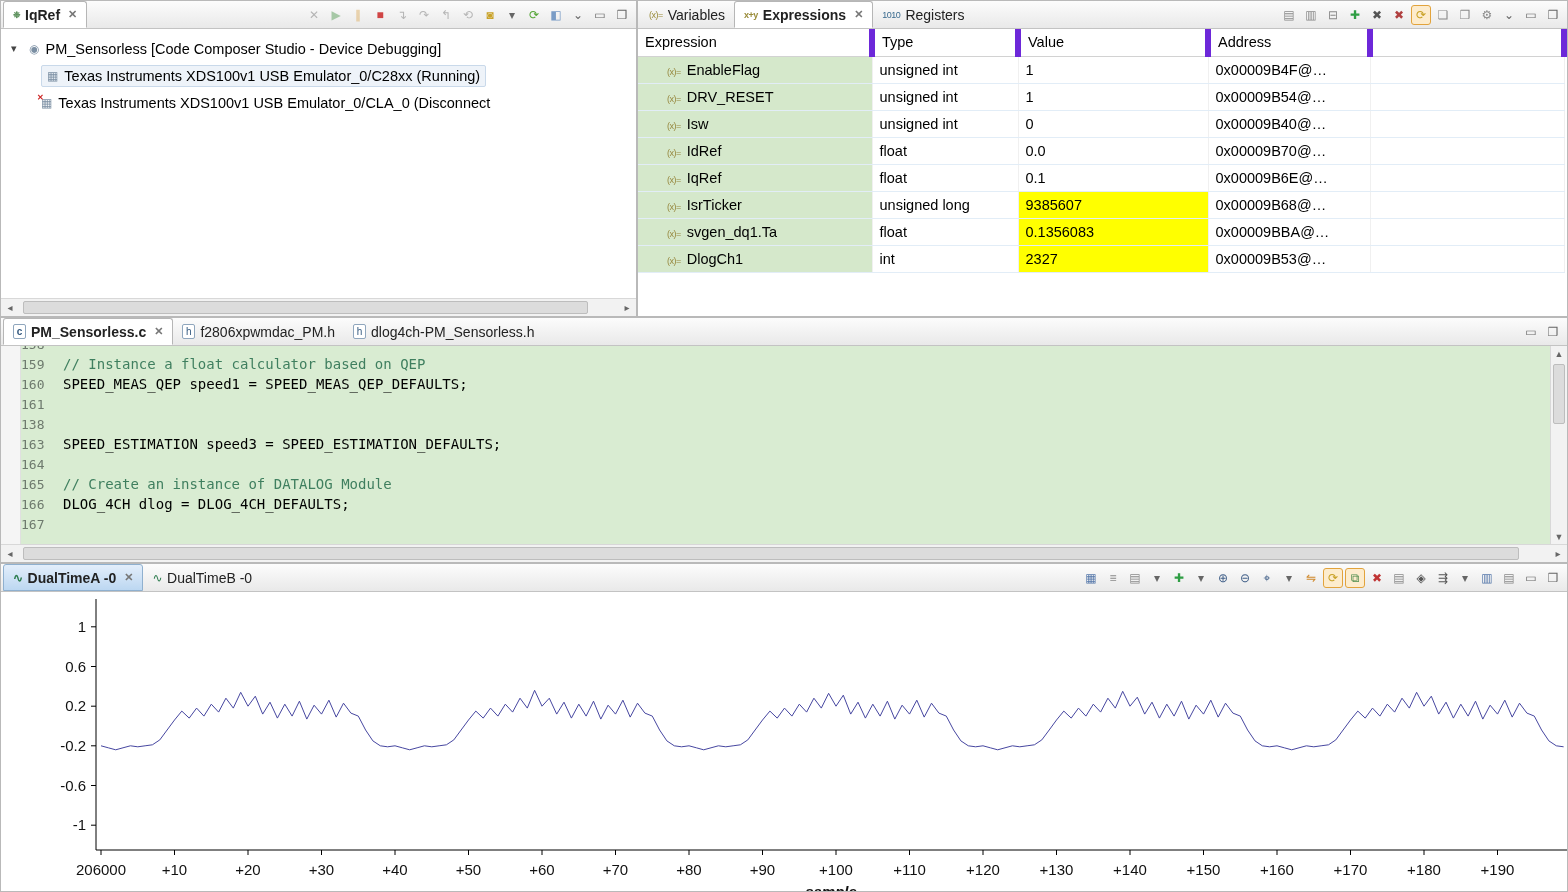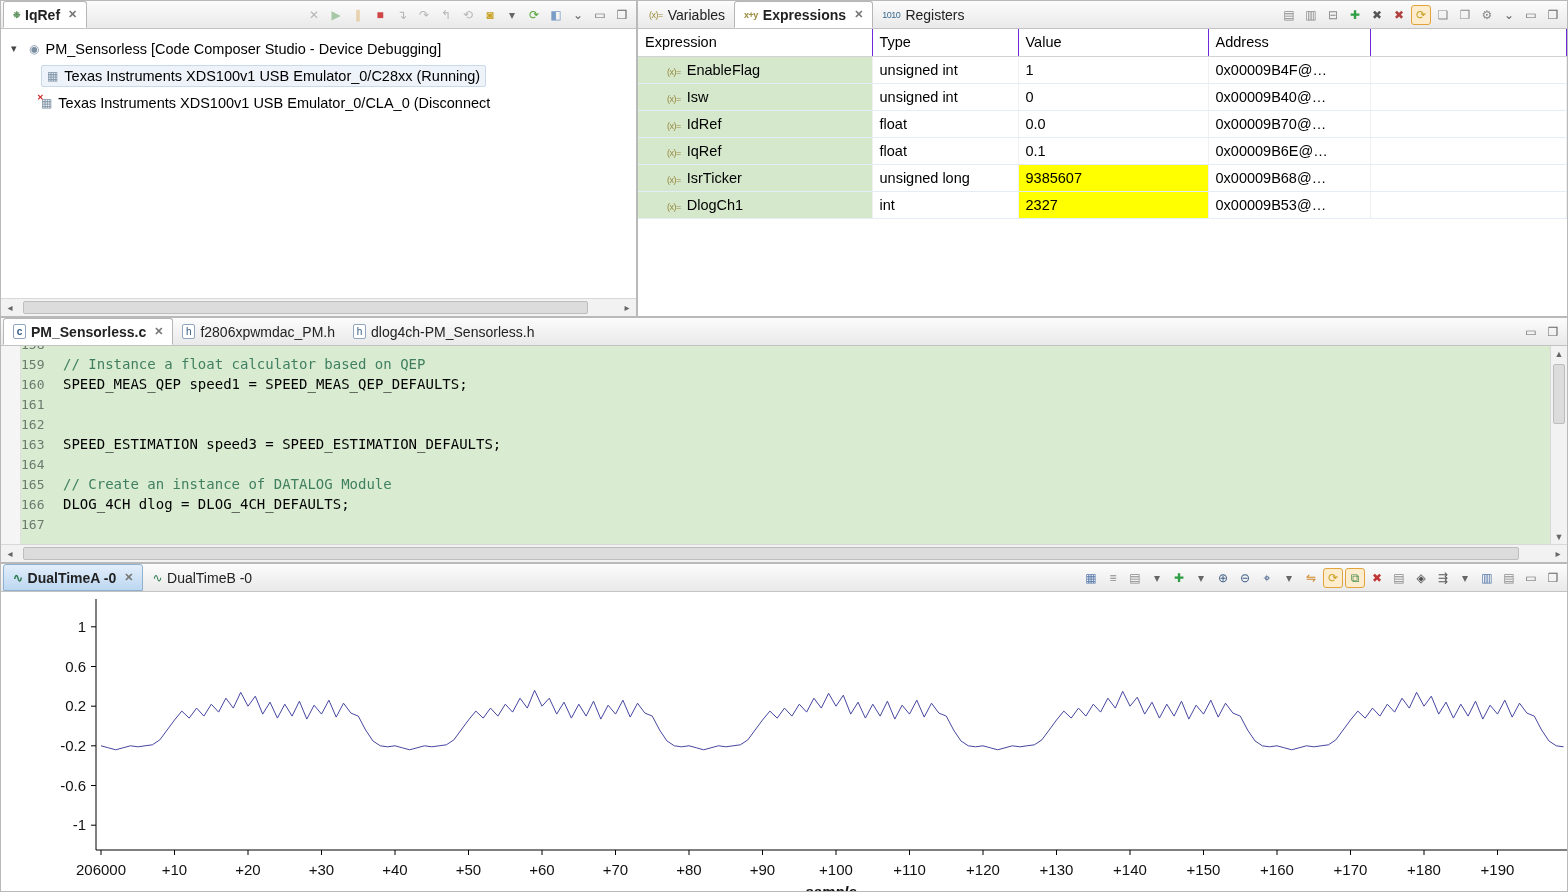--- a/index.html
+++ b/index.html
@@ -38,21 +38,21 @@
   .node-icon { position:relative; color:#7b8fa3; font-size:12px; }
   .node-icon.disc::after { content:'✕'; position:absolute; left:-4px; top:-3px; color:#c22; font-size:8px; font-weight:bold; }
   .tree-row.selected > .sel-wrap { background:#eef3f9; border:1px solid #c9d9ea; border-radius:2px; padding:2px 5px; display:flex; gap:6px; align-items:center; }
   .hscroll { position:absolute; left:0; right:0; bottom:0; height:18px; background:#f2f2f2; border-top:1px solid #d8d8d8; display:flex; align-items:center; }
   .hscroll .arr { width:18px; text-align:center; color:#666; font-size:10px; }
   .hscroll .track { flex:1; position:relative; height:100%; }
   .hscroll .thumb { position:absolute; top:2px; bottom:2px; left:4px; right:30px; background:#dcdcdc; border:1px solid #bdbdbd; border-radius:2px; }
 
   
   .expr-table { border-collapse:collapse; width:100%; font-size:14.5px; table-layout:fixed; }
-  .expr-table th { font-weight:normal; text-align:left; padding:4px 7px; border-bottom:1px solid #d2d2d2; border-right:1px solid #6d28d9; background:#fff; height:27px; }
+  .expr-table th { font-weight:normal; text-align:left; padding:4px 7px; border-bottom:1px solid #d2d2d2; border-right:6px solid #6d28d9; background:#fff; height:27px; }
   .expr-table td { padding:3px 7px; height:27px; border-bottom:1px solid #e2edf7; border-right:1px solid #f0f0f0; white-space:nowrap; overflow:hidden; }
   td.c-expr { background:#d5e8cb;padding-left:29px; }
   td.c-val.yellow { background:#ffff00; }
   .expr-ic { font-size:9px; color:#97883f; margin-right:6px; letter-spacing:-0.5px; }
   .add-ic { color:#2f9e44; font-weight:bold; margin-right:6px; font-size:12px; }
   .add-label { font-style:italic; color:#222; }
 
   
   .code-wrap { position:absolute; left:0; top:28px; right:17px; bottom:17px; background:#d9ecd2; overflow:hidden; }
   .ruler { position:absolute; left:0; top:0; bottom:0; width:20px; background:#f5f5f5; border-right:1px solid #e0e0e0; }
@@ -182,20 +182,27 @@
         </thead>
       <tbody>
           <tr>
             <td class="c-expr"><span class="expr-ic">(x)=</span><span>EnableFlag</span></td>
             <td class="c-type">unsigned int</td>
             <td class="c-val">1</td>
             <td class="c-addr">0x00009B4F@…</td>
             <td></td>
           </tr>
           <tr>
+            <td class="c-expr"><span class="expr-ic">(x)=</span><span>DRV_RESET</span></td>
+            <td class="c-type">unsigned int</td>
+            <td class="c-val">1</td>
+            <td class="c-addr">0x00009B54@…</td>
+            <td></td>
+          </tr>
+          <tr>
             <td class="c-expr"><span class="expr-ic">(x)=</span><span>Isw</span></td>
             <td class="c-type">unsigned int</td>
             <td class="c-val">0</td>
             <td class="c-addr">0x00009B40@…</td>
             <td></td>
           </tr>
           <tr>
             <td class="c-expr"><span class="expr-ic">(x)=</span><span>IdRef</span></td>
             <td class="c-type">float</td>
             <td class="c-val">0.0</td>
@@ -207,20 +214,27 @@
             <td class="c-type">float</td>
             <td class="c-val">0.1</td>
             <td class="c-addr">0x00009B6E@…</td>
             <td></td>
           </tr>
           <tr>
             <td class="c-expr"><span class="expr-ic">(x)=</span><span>IsrTicker</span></td>
             <td class="c-type">unsigned long</td>
             <td class="c-val yellow">9385607</td>
             <td class="c-addr">0x00009B68@…</td>
+            <td></td>
+          </tr>
+          <tr>
+            <td class="c-expr"><span class="expr-ic">(x)=</span><span>svgen_dq1.Ta</span></td>
+            <td class="c-type">float</td>
+            <td class="c-val yellow">0.1356083</td>
+            <td class="c-addr">0x00009BBA@…</td>
             <td></td>
           </tr>
           <tr>
             <td class="c-expr"><span class="expr-ic">(x)=</span><span>DlogCh1</span></td>
             <td class="c-type">int</td>
             <td class="c-val yellow">2327</td>
             <td class="c-addr">0x00009B53@…</td>
             <td></td>
           </tr>
         </tbody>
@@ -249,21 +263,21 @@
           <span class="tbicon" style="color: rgb(102, 102, 102);">❐</span>
         </div>
     </div>
     <div class="code-wrap">
       <div class="ruler"></div>
       <div class="code-lines">
           <div class="cl"><span class="ln">158</span><span></span></div>
           <div class="cl"><span class="ln">159</span><span><span class="seg-comment">// Instance a float calculator based on QEP</span></span></div>
           <div class="cl"><span class="ln">160</span><span><span class="seg-type">SPEED_MEAS_QEP</span><span class="seg-code"> speed1 = SPEED_MEAS_QEP_DEFAULTS;</span></span></div>
           <div class="cl"><span class="ln">161</span><span></span></div>
-          <div class="cl"><span class="ln">162</span></div>
+          <div class="cl"><span class="ln">138</span></div>
           <div class="cl"><span class="ln">163</span><span><span class="seg-type">SPEED_ESTIMATION</span><span class="seg-code"> speed3 = SPEED_ESTIMATION_DEFAULTS;</span></span></div>
           <div class="cl"><span class="ln">164</span><span></span></div>
           <div class="cl"><span class="ln">165</span><span><span class="seg-comment">// Create an instance of DATALOG Module</span></span></div>
           <div class="cl"><span class="ln">166</span><span><span class="seg-type">DLOG_4CH</span><span class="seg-code"> dlog = DLOG_4CH_DEFAULTS;</span></span></div>
           <div class="cl"><span class="ln">167</span><span></span></div>
         </div>
     </div>
     <div class="vscroll">
       <span class="arr">▲</span>
       <div class="thumb"></div>

